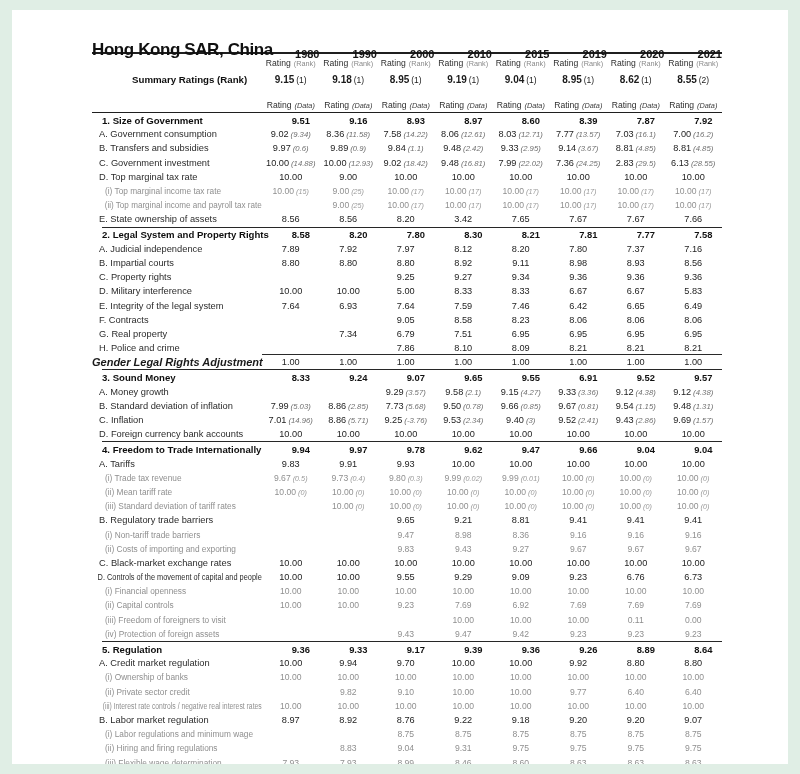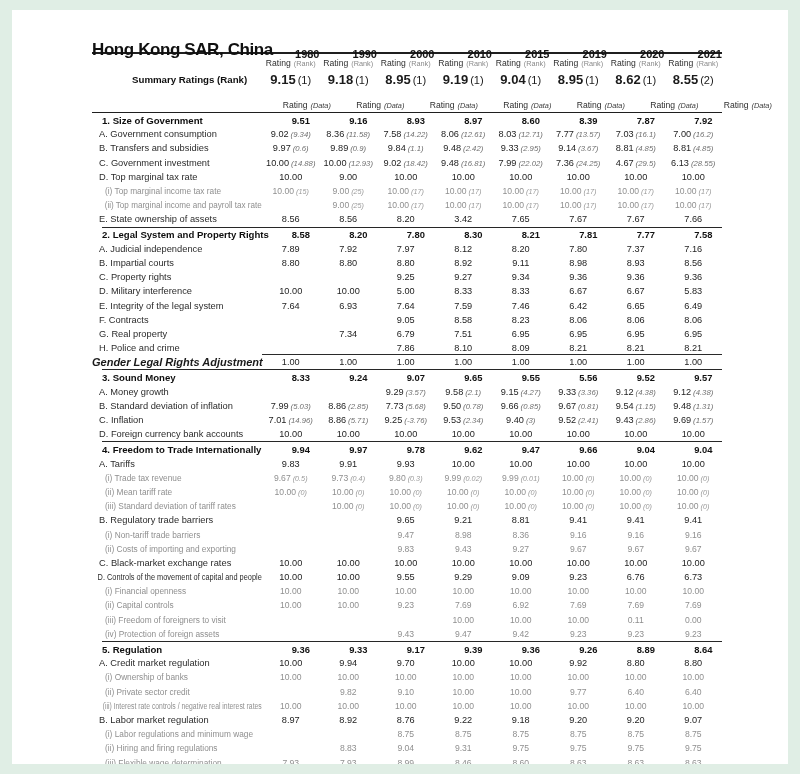--- a/index.html
+++ b/index.html
@@ -10,26 +10,26 @@
   .tbl{width:630px;}
   .grid{display:grid;grid-template-columns:170px repeat(8,57.5px);align-items:center;}
   
   .head{height:40px;align-items:end;border-bottom:2.5px solid #1f1f1f;}
   .title{font-size:17px;font-weight:bold;color:#101010;letter-spacing:-0.4px;padding-bottom:4px;white-space:nowrap;}
   .year-cell{text-align:right;font-weight:bold;font-size:11px;color:#141414;padding-bottom:4px;margin-top:36px;}
   
   .subhead{height:17px;align-items:center;}
   .subhead .hc{text-align:center;font-size:8.6px;color:#2e2e2e;white-space:nowrap;}
   .hc .small{font-size:7.3px;color:#8a8a8a;margin-left:1px;}
-  .subhead.datah{height:23px;align-items:end;padding-bottom:2px;border-bottom:1.6px solid #1f1f1f;gap:16px;}
+  .subhead.datah{height:23px;align-items:end;padding-bottom:2px;border-bottom:1.6px solid #1f1f1f;}
   .subhead.datah .small{font-style:italic;color:#3c3c3c;}
   
   .sum{height:16px;}
   .sum .slbl{font-weight:bold;font-size:9.7px;color:#0f0f0f;white-space:nowrap;margin-left:40px;}
-  .sum .val{font-weight:bold;font-size:13px;color:#1b1b1b;}
+  .sum .val{font-weight:bold;font-size:10px;color:#1b1b1b;}
   .sum .p{font-style:normal;font-weight:normal;color:#1b1b1b;font-size:0.85em;}
   
   .row{height:14.2px;position:relative;}
   .lbl{font-size:9.3px;color:#2b2b2b;padding-left:7px;white-space:nowrap;overflow:visible;}
   .row.section{border-top:1.3px solid #272727;margin-left:10px;}
   .row.section .lbl{font-weight:bold;font-size:9.6px;color:#0e0e0e;padding-left:0;}
   .row.subsub .lbl{font-size:8.3px;color:#8f8f8f;padding-left:13px;}
   .row.gender .lbl{font-weight:bold;font-style:italic;font-size:11px;color:#1a1a1a;text-align:right;padding:0 8px 0 0;}
   .val{text-align:center;font-size:9.2px;color:#232323;white-space:nowrap;}
   .row.section .val{font-weight:bold;font-size:9.4px;color:#111;}
@@ -124,21 +124,21 @@
             <div class="val"><span>8.81</span><span class="p">(4.85)</span></div>
           </div>
           <div class="grid row sub">
             <div class="lbl">C. Government investment</div>
             <div class="val"><span>10.00</span><span class="p">(14.88)</span></div>
             <div class="val"><span>10.00</span><span class="p">(12.93)</span></div>
             <div class="val"><span>9.02</span><span class="p">(18.42)</span></div>
             <div class="val"><span>9.48</span><span class="p">(16.81)</span></div>
             <div class="val"><span>7.99</span><span class="p">(22.02)</span></div>
             <div class="val"><span>7.36</span><span class="p">(24.25)</span></div>
-            <div class="val"><span>4.67</span><span class="p">(29.5)</span></div>
+            <div class="val"><span>2.83</span><span class="p">(29.5)</span></div>
             <div class="val"><span>6.13</span><span class="p">(28.55)</span></div>
           </div>
           <div class="grid row sub">
             <div class="lbl">D. Top marginal tax rate</div>
             <div class="val"><span>10.00</span></div>
             <div class="val"><span>9.00</span></div>
             <div class="val"><span>10.00</span></div>
             <div class="val"><span>10.00</span></div>
             <div class="val"><span>10.00</span></div>
             <div class="val"><span>10.00</span></div>
@@ -288,21 +288,21 @@
             <div class="val"><span>1.00</span></div>
             <div class="val"><span>1.00</span></div>
           </div>
           <div class="grid row section">
             <div class="lbl">3. Sound Money</div>
             <div class="val"><span>8.33</span></div>
             <div class="val"><span>9.24</span></div>
             <div class="val"><span>9.07</span></div>
             <div class="val"><span>9.65</span></div>
             <div class="val"><span>9.55</span></div>
-            <div class="val"><span>5.56</span></div>
+            <div class="val"><span>6.91</span></div>
             <div class="val"><span>9.52</span></div>
             <div class="val"><span>9.57</span></div>
           </div>
           <div class="grid row sub">
             <div class="lbl">A. Money growth</div>
             <div class="val"></div>
             <div class="val"></div>
             <div class="val"><span>9.29</span><span class="p">(3.57)</span></div>
             <div class="val"><span>9.58</span><span class="p">(2.1)</span></div>
             <div class="val"><span>9.15</span><span class="p">(4.27)</span></div>

